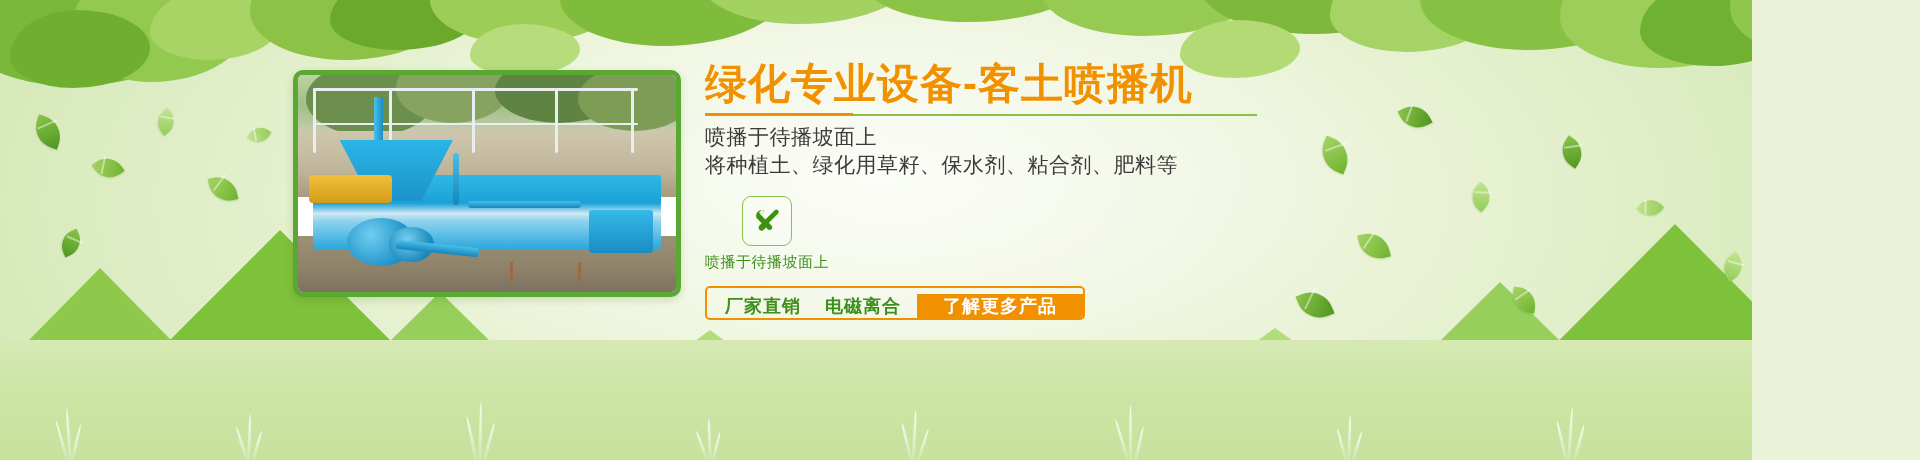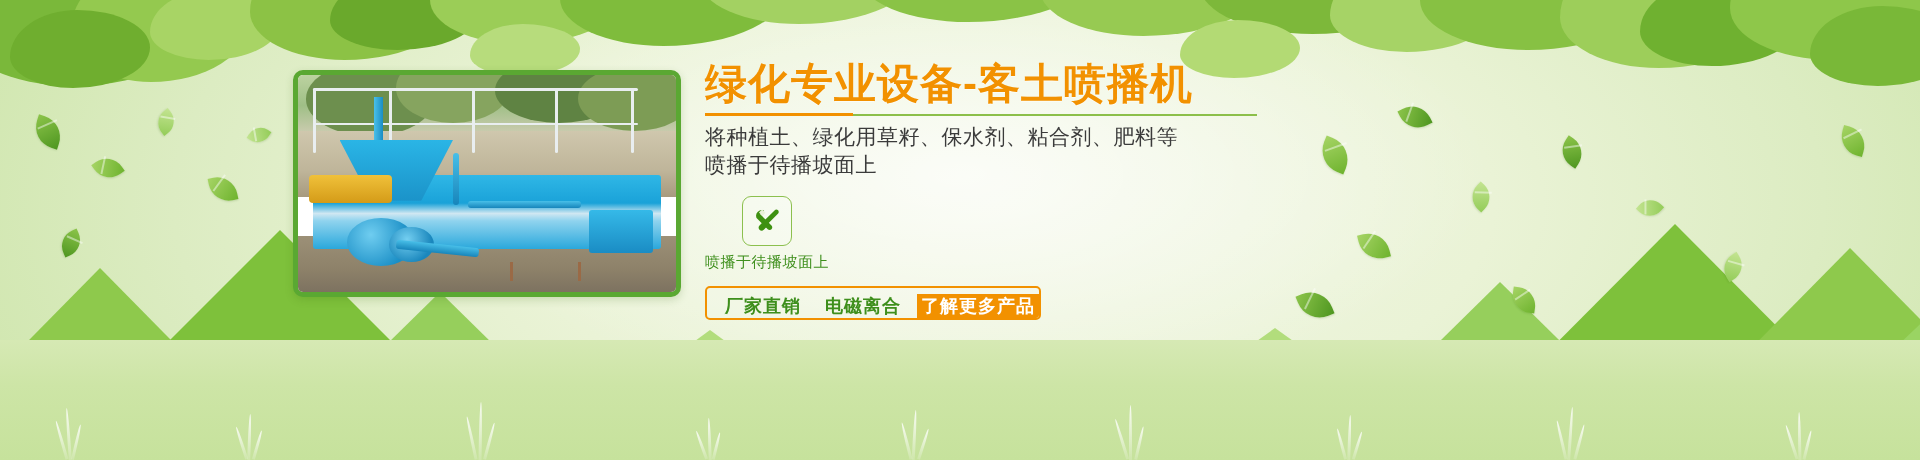--- a/index.html
+++ b/index.html
@@ -4,21 +4,21 @@
 <style>
   * { box-sizing: border-box; margin: 0; padding: 0; }
   html, body { width: 1920px; height: 460px; overflow: hidden; }
   body {
     font-family: "Liberation Sans", "DejaVu Sans", sans-serif;
     background: #eaf2d8;
   }
 
   .banner {
     position: relative;
-    width: 1920px;
+    width: 1752px;
     height: 460px;
     overflow: hidden;
     background:
       radial-gradient(ellipse 1100px 520px at 52% 44%, #f2f7e6 0%, #eaf3d6 45%, #dcecc2 75%, #cfe6ad 100%);
   }
 
   
   .wash {
     position: absolute; inset: 0;
     background: radial-gradient(ellipse 760px 320px at 50% 38%, rgba(255,255,255,.72), rgba(255,255,255,0) 70%);
@@ -177,21 +177,21 @@
   }
   .cta-tags {
     display:flex; align-items:center;
     padding: 0 16px 0 18px;
     font-size: 18px; font-weight: bold; color: #3e8f1c; letter-spacing: 1px;
     white-space: nowrap;
   }
   .cta-tags span + span { margin-left: 24px; }
   .cta-btn {
     display:flex; align-items:center; justify-content:center;
-    padding: 0 4px;
+    padding: 0 26px;
     background: #f29100;
     color: #ffffff;
     font-size: 18px; font-weight: bold; letter-spacing: 1px;
     white-space: nowrap;
     cursor: pointer;
   }
 </style>
 </head>
 <body>
 
@@ -339,22 +339,22 @@
 
   <div class="content">
 
     <div class="title">绿化专业设备-客土喷播机</div>
 
     <div class="divider">
       <span class="orange"></span>
       <span class="green"></span>
     </div>
 
+    <div class="subtitle">喷播于待播坡面上</div>
     <div class="subtitle">将种植土、绿化用草籽、保水剂、粘合剂、肥料等</div>
-    <div class="subtitle">喷播于待播坡面上</div>
 
     <div class="features">
 
 
       <div class="feature">
         <div class="feat-icon">
           <svg width="30" height="30" viewBox="0 0 32 32" fill="none">
             <path d="M12.6 4.6a6.2 6.2 0 0 0-7.9 7.8l-.1.1 12.2 12.2c1.1 1.1 2.9 1.1 4 0s1.1-2.9 0-4L8.6 8.5l3-1.1z" fill="#3e9111"></path>
             <path d="M10.8 3.6 7.4 7l3.6 3.6 3.4-3.4z" fill="#eaf2d8"></path>
             <path d="M26.9 4.1a2.4 2.4 0 0 1 1 3.9L14.6 21.3l-3.6-3.6L24.3 4.4a2.4 2.4 0 0 1 2.6-.3z" fill="#3e9111"></path>

